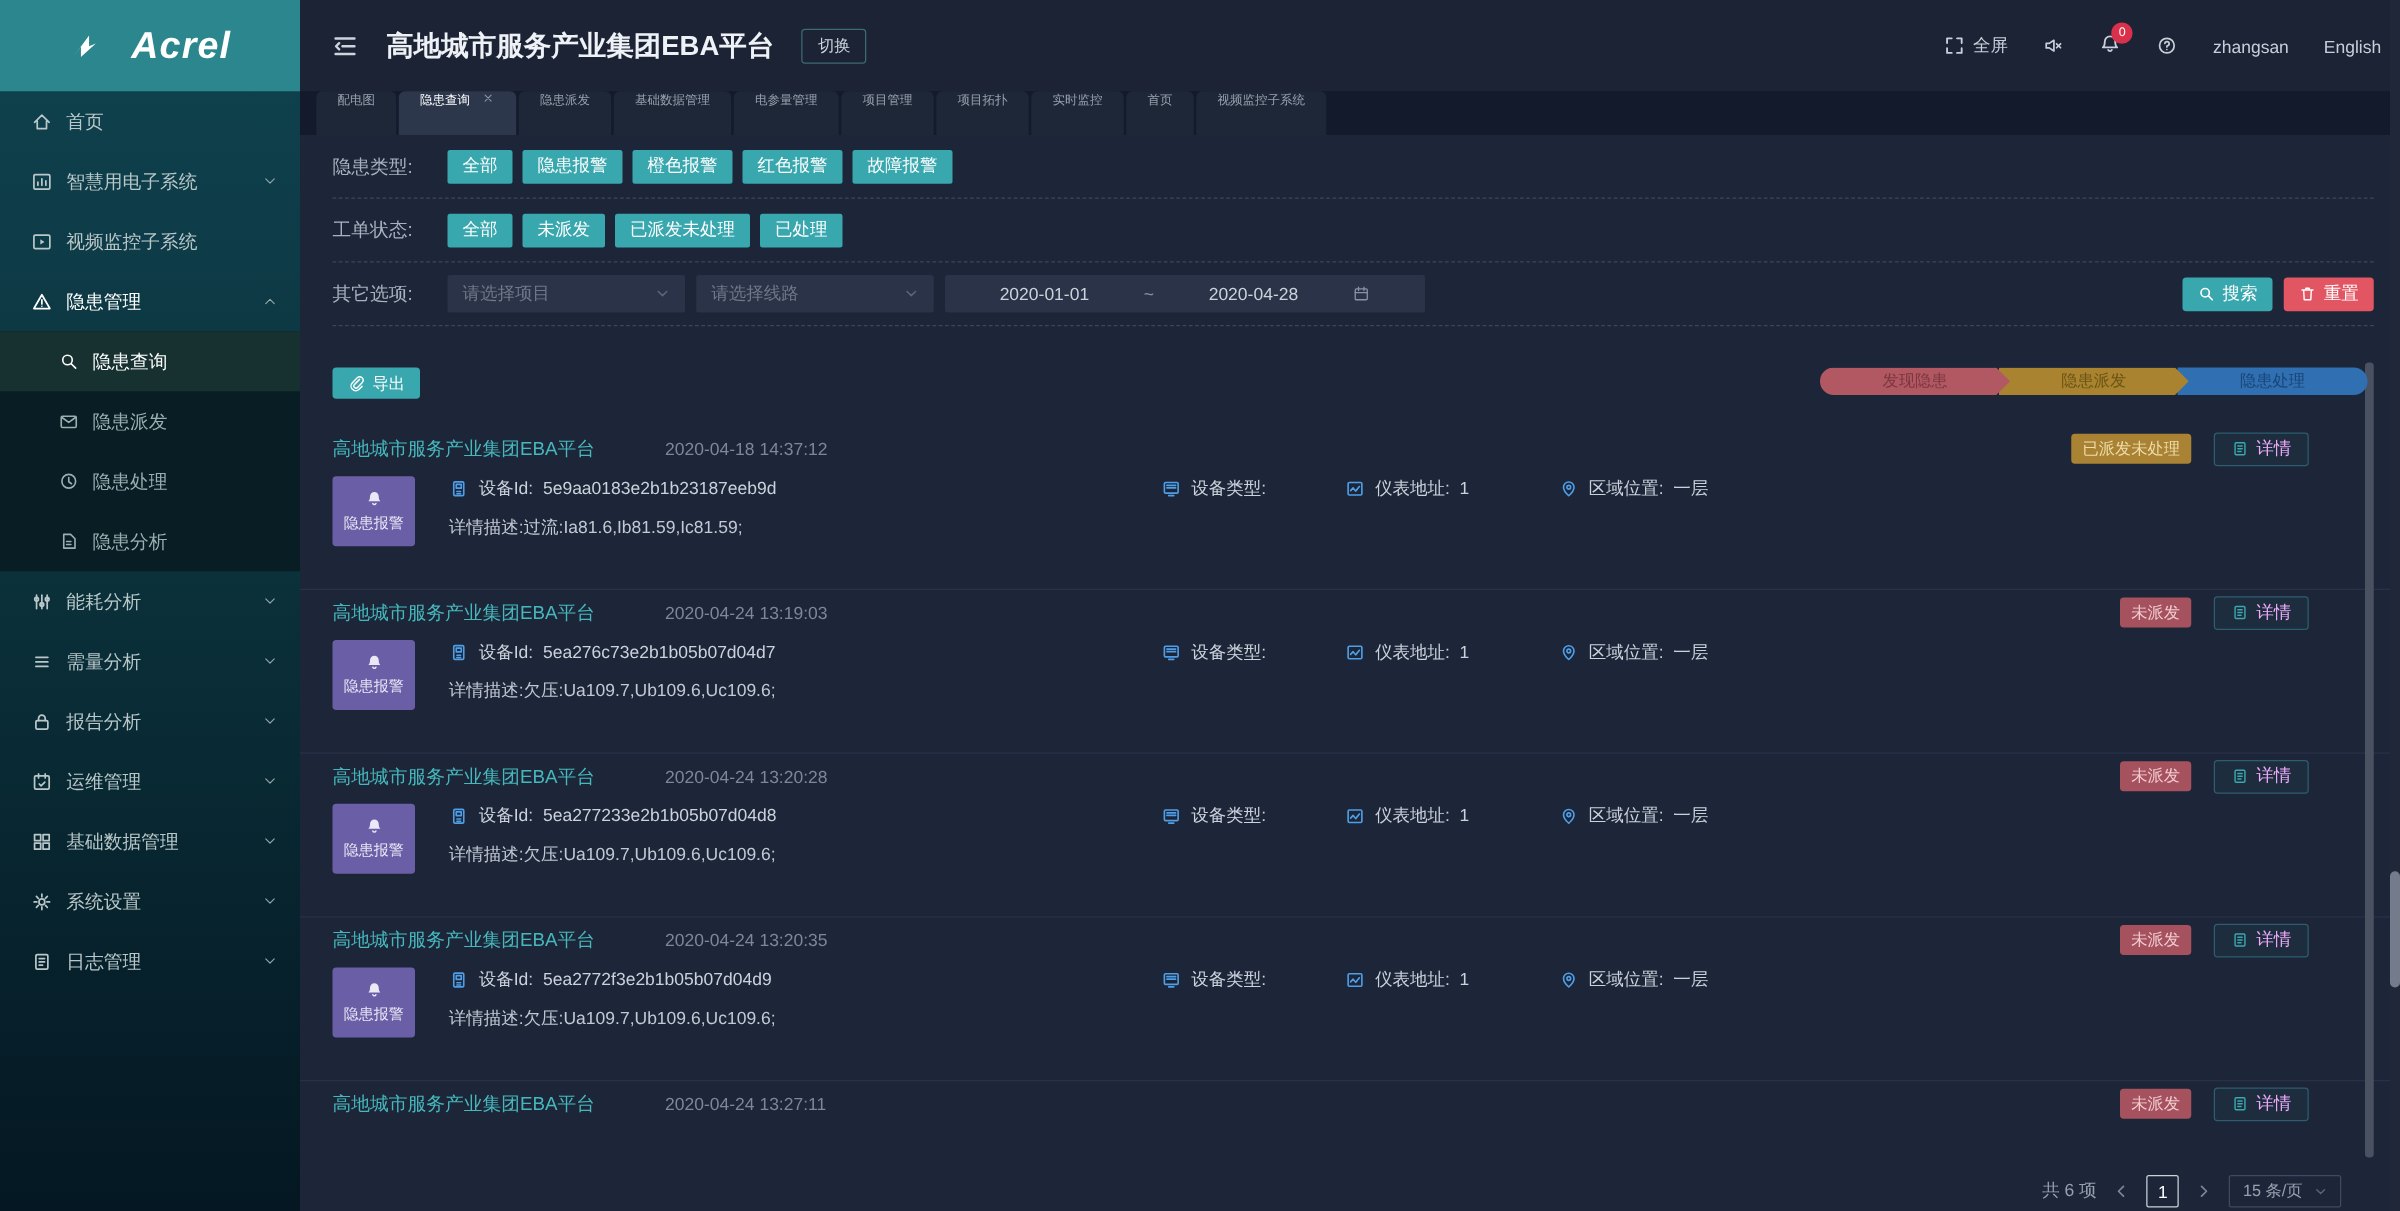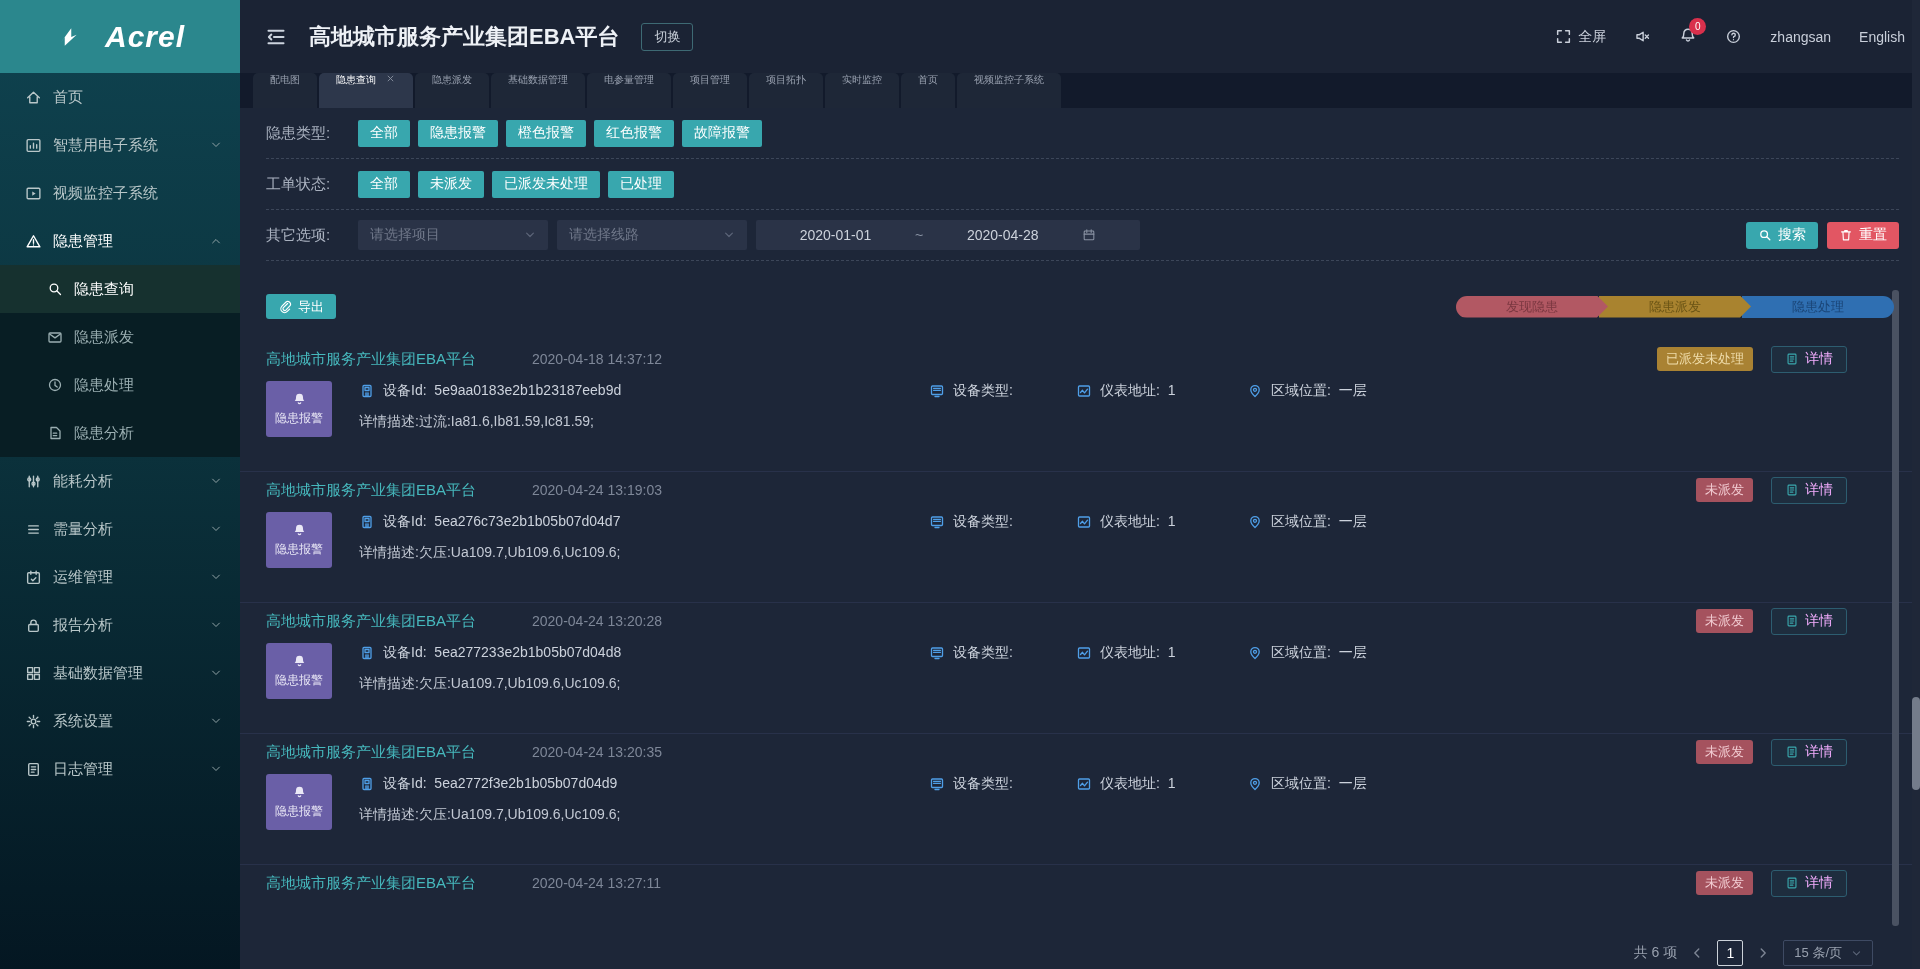--- a/index.html
+++ b/index.html
@@ -56,21 +56,21 @@
   .datebox .ic{width:14px;height:14px;color:#8a93a4}
   .date-sep{color:#8a93a4}
   .f-actions{margin-left:auto;display:flex;gap:9px}
   .btn{display:flex;align-items:center;justify-content:center;gap:6px;height:27px;padding:0 12px;border:none;
     border-radius:3px;color:#fff;font-size:14px;cursor:pointer;font-family:Liberation Sans, sans-serif}
   .btn .ic{width:14px;height:14px}
   .btn-teal{background:#38a7ae}
   .btn-red{background:#e25663}
 
   
-  .toolbar{display:flex;align-items:center;margin:33px 26px 0 26px}
+  .toolbar{display:flex;align-items:flex-start;margin:33px 26px 0 26px}
   .btn-export{height:25px;font-size:13px}
   .legend{margin-left:auto;display:flex;align-items:center}
   .pill{width:152px;height:22px;font-size:13px;display:flex;align-items:center;justify-content:center;cursor:pointer;position:relative}
   .pill.p0{border-radius:11px 0 0 11px;clip-path:polygon(0 0,calc(100% - 11px) 0,100% 50%,calc(100% - 11px) 100%,0 100%);z-index:3}
   .pill.p1{clip-path:polygon(0 0,calc(100% - 11px) 0,100% 50%,calc(100% - 11px) 100%,0 100%);margin-left:-9px;z-index:2}
   .pill.p2{border-radius:0 11px 11px 0;margin-left:-9px;z-index:1}
 
   
   .records{height:572px;overflow:hidden;margin-top:22px}
   .record{height:131px;padding:6px 73px 0 26px;border-bottom:1px solid #28314a}
@@ -204,35 +204,35 @@
           <svg class="ic " viewBox="0 0 16 16" fill="none" stroke="currentColor" stroke-width="1.3" stroke-linecap="round" stroke-linejoin="round">
             <path d="M3.5 4.6h9M3.5 8h9M3.5 11.4h9"></path>
           </svg>
           <span>需量分析</span>
           <svg class="ic chev" viewBox="0 0 16 16" fill="none" stroke="currentColor" stroke-width="1.3" stroke-linecap="round" stroke-linejoin="round">
             <path d="M3.5 5.5 8 10l4.5-4.5"></path>
           </svg>
         </div>
         <div class="menu-item">
           <svg class="ic " viewBox="0 0 16 16" fill="none" stroke="currentColor" stroke-width="1.3" stroke-linecap="round" stroke-linejoin="round">
+            <rect x="3.5" y="7" width="9" height="6.5" rx="1"></rect>
+            <path d="M5.5 7V5.4a2.5 2.5 0 0 1 5 0V7"></path>
+          </svg>
+          <span>报告分析</span>
+          <svg class="ic chev" viewBox="0 0 16 16" fill="none" stroke="currentColor" stroke-width="1.3" stroke-linecap="round" stroke-linejoin="round">
+            <path d="M3.5 5.5 8 10l4.5-4.5"></path>
+          </svg>
+        </div>
+        <div class="menu-item">
+          <svg class="ic " viewBox="0 0 16 16" fill="none" stroke="currentColor" stroke-width="1.3" stroke-linecap="round" stroke-linejoin="round">
             <rect x="2.5" y="3.5" width="11" height="10" rx="1"></rect>
             <path d="M5.5 2v3M10.5 2v3"></path>
             <path d="M6 9.6l1.4 1.4 2.8-2.8"></path>
           </svg>
           <span>运维管理</span>
-          <svg class="ic chev" viewBox="0 0 16 16" fill="none" stroke="currentColor" stroke-width="1.3" stroke-linecap="round" stroke-linejoin="round">
-            <path d="M3.5 5.5 8 10l4.5-4.5"></path>
-          </svg>
-        </div>
-        <div class="menu-item">
-          <svg class="ic " viewBox="0 0 16 16" fill="none" stroke="currentColor" stroke-width="1.3" stroke-linecap="round" stroke-linejoin="round">
-            <rect x="3.5" y="7" width="9" height="6.5" rx="1"></rect>
-            <path d="M5.5 7V5.4a2.5 2.5 0 0 1 5 0V7"></path>
-          </svg>
-          <span>报告分析</span>
           <svg class="ic chev" viewBox="0 0 16 16" fill="none" stroke="currentColor" stroke-width="1.3" stroke-linecap="round" stroke-linejoin="round">
             <path d="M3.5 5.5 8 10l4.5-4.5"></path>
           </svg>
         </div>
         <div class="menu-item">
           <svg class="ic " viewBox="0 0 16 16" fill="none" stroke="currentColor" stroke-width="1.3" stroke-linecap="round" stroke-linejoin="round">
             <rect x="2.5" y="2.5" width="4.6" height="4.6"></rect>
             <rect x="8.9" y="2.5" width="4.6" height="4.6"></rect>
             <rect x="2.5" y="8.9" width="4.6" height="4.6"></rect>
             <rect x="8.9" y="8.9" width="4.6" height="4.6"></rect>

